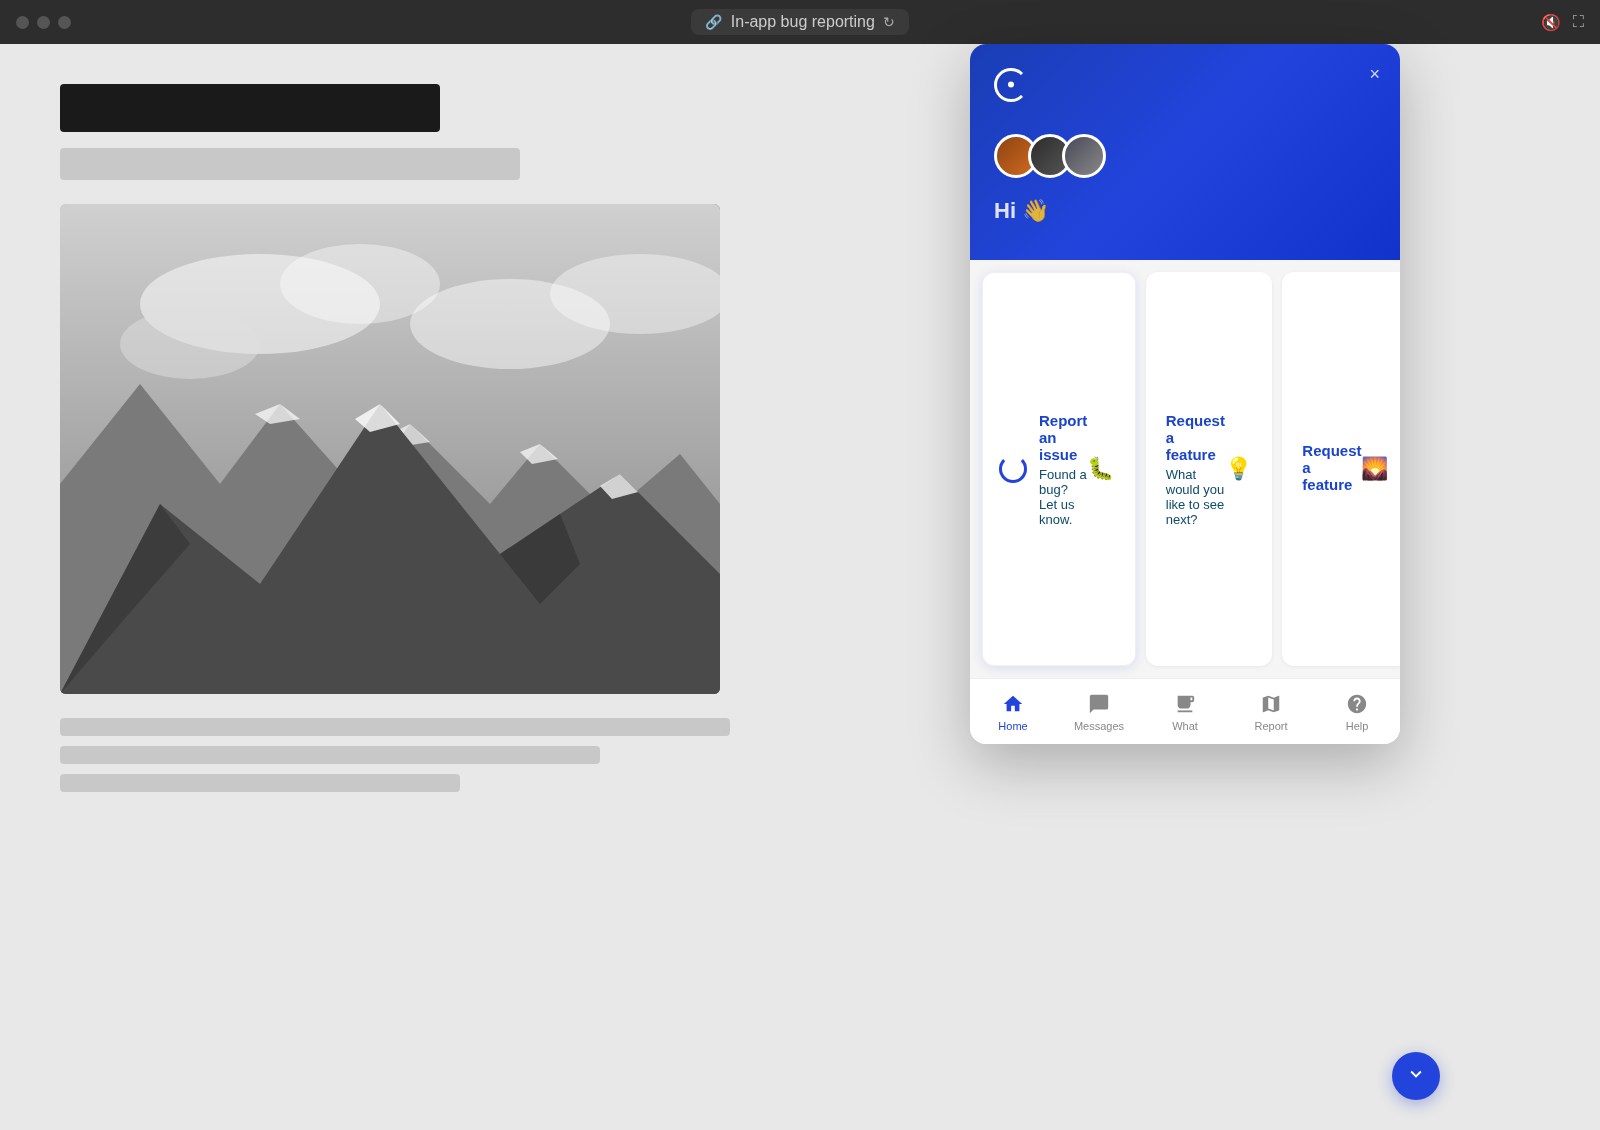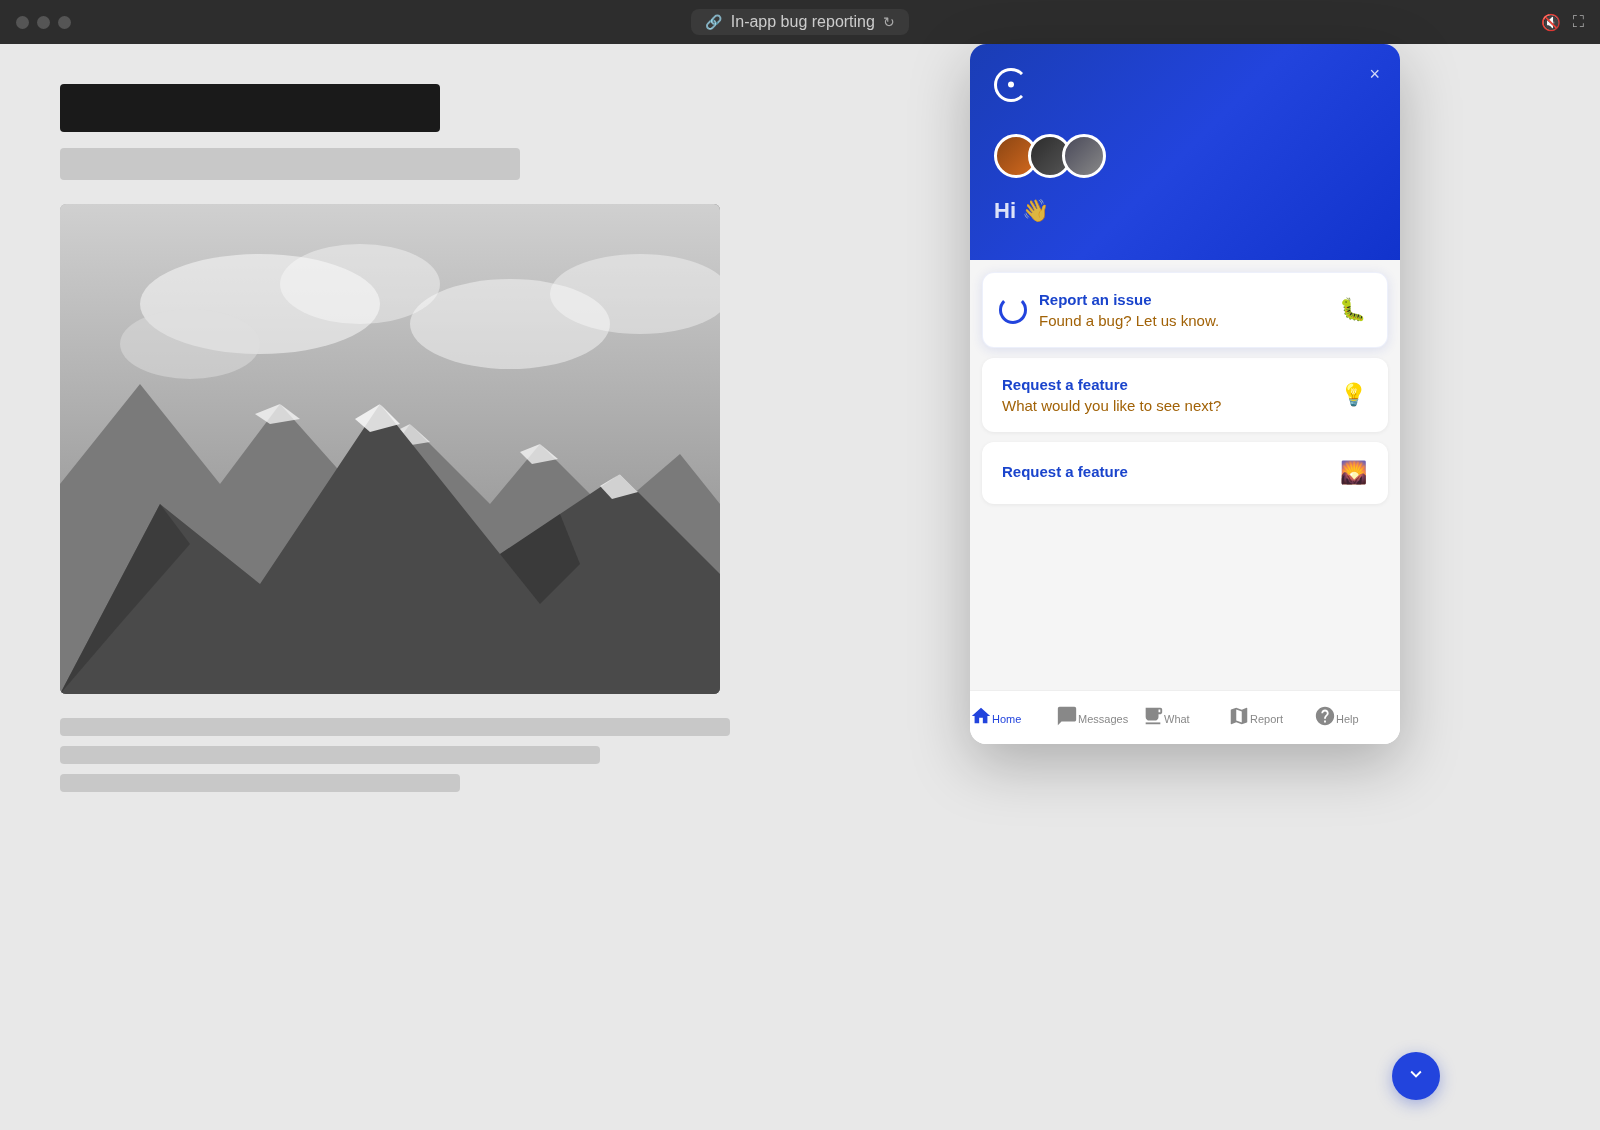--- a/index.html
+++ b/index.html
@@ -206,21 +206,21 @@
       font-weight: 700;
     }
 
     
     .widget-body {
       flex: 1;
       overflow-y: auto;
       padding: 12px;
       background: #f5f5f5;
       display: flex;
-      flex-direction: column;
+      flex-direction: row;
       gap: 10px;
     }
 
     .widget-card {
       background: white;
       border-radius: 12px;
       padding: 18px 20px;
       display: flex;
       align-items: center;
       justify-content: space-between;
@@ -233,22 +233,22 @@
       border: 1.5px solid rgba(30,60,200,0.08);
     }
     .widget-card-text {}
     .widget-card-title {
       color: #1a44cc;
       font-size: 15px;
       font-weight: 600;
       margin-bottom: 4px;
     }
     .widget-card-desc {
-      color: #a16207;
-      font-size: 15px;
+      color: #0c4a6e;
+      font-size: 13px;
     }
     .widget-card-emoji {
       font-size: 22px;
       flex-shrink: 0;
     }
     .card-spinner {
       position: absolute;
       left: 16px;
       top: 50%;
       transform: translateY(-50%);
@@ -268,21 +268,21 @@
       background: white;
       border-top: 1px solid #eee;
       display: flex;
       align-items: center;
       padding: 10px 0 8px 0;
       flex-shrink: 0;
     }
     .widget-nav-item {
       flex: 1;
       display: flex;
-      flex-direction: row;
+      flex-direction: column;
       align-items: center;
       cursor: pointer;
       padding: 4px 0;
     }
     .widget-nav-icon {
       font-size: 20px;
       color: #888;
     }
     .widget-nav-icon.active {
       color: #2244dd;

